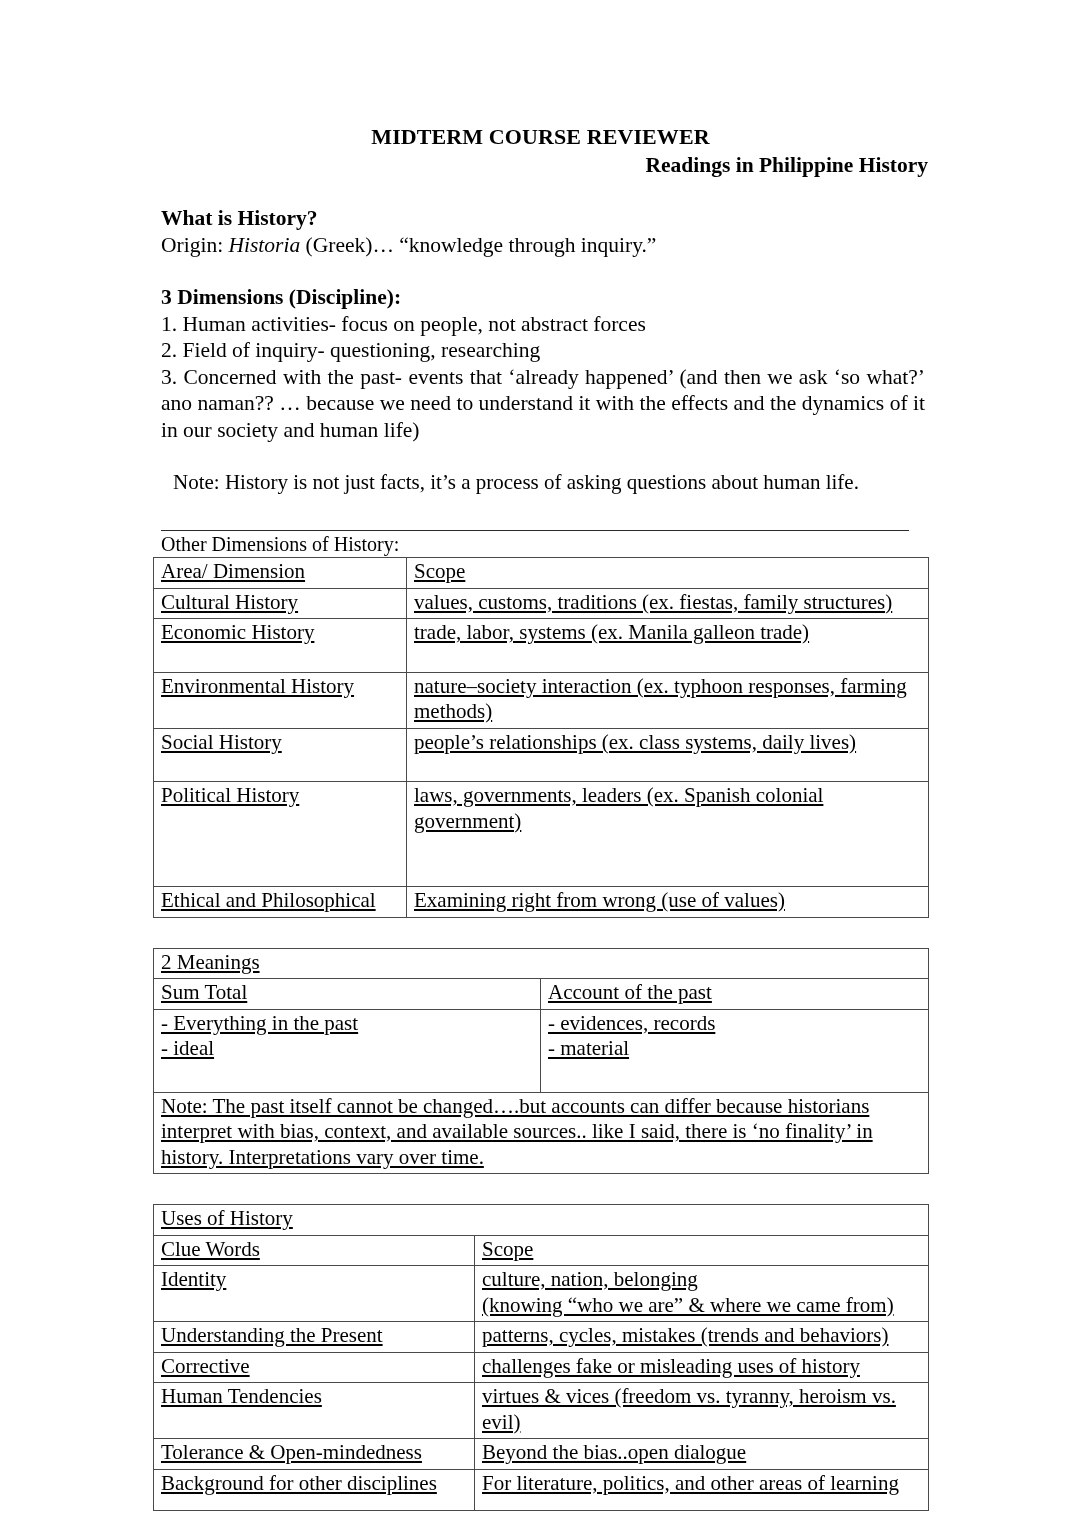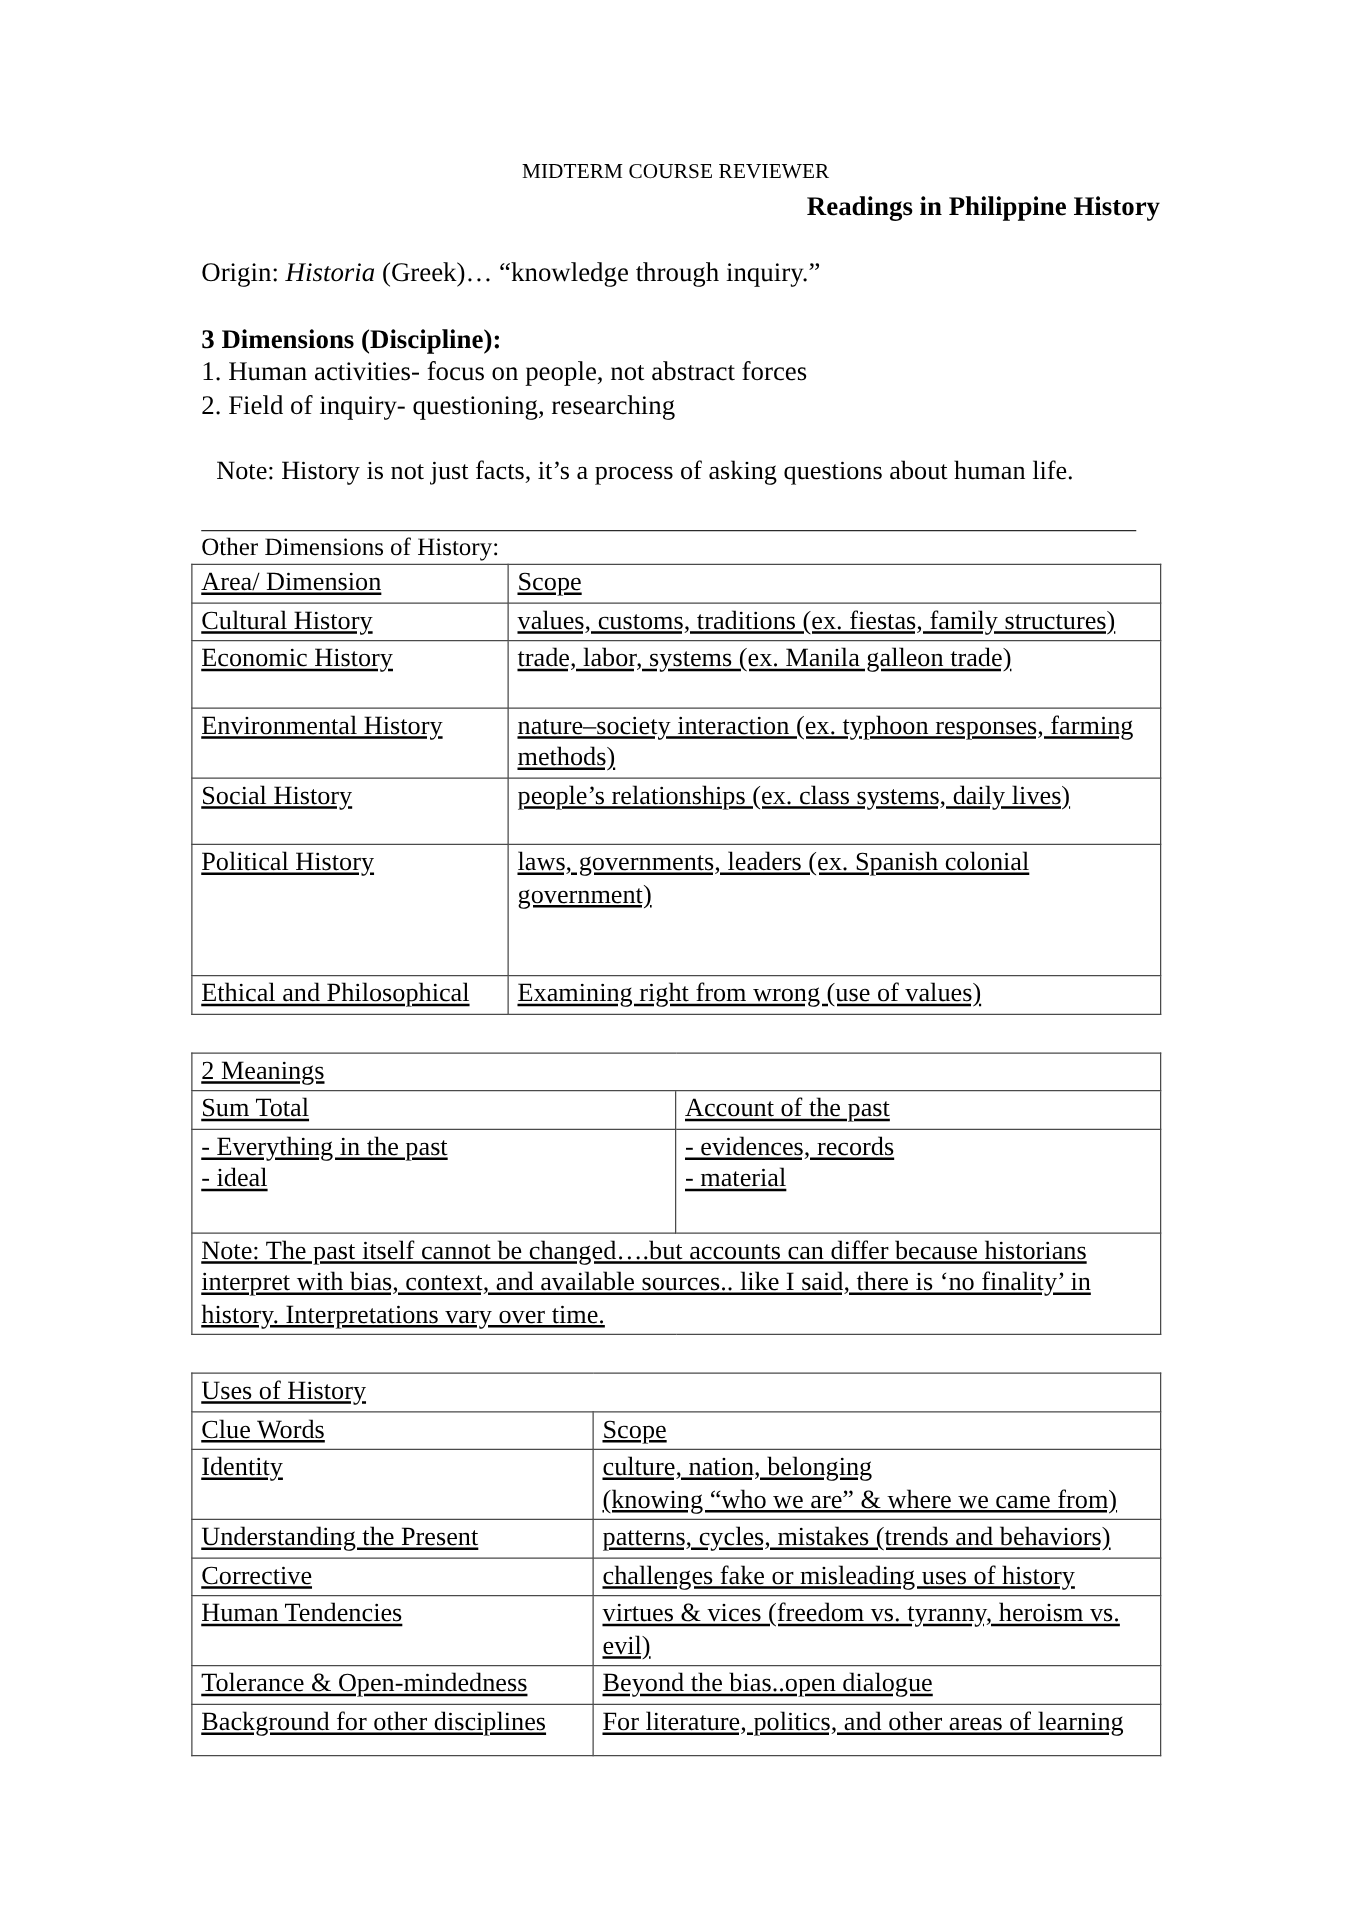--- a/index.html
+++ b/index.html
@@ -25,22 +25,22 @@
   .content {
     position: absolute;
     left: 153px;
     top: 122px;
     width: 775px;
   }
 
   
   .doc-title {
     text-align: center;
-    font-weight: normal;
-    font-size: 17px;
+    font-weight: bold;
+    font-size: 22px;
     line-height: 29px;
     letter-spacing: 0.1px;
   }
   .doc-subtitle {
     text-align: right;
     font-weight: bold;
     font-size: 21.5px;
     line-height: 28px;
   }
 
@@ -128,27 +128,29 @@
 </head>
 <body>
 
 <div class="page">
   <div class="content">
 
     <div class="doc-title">MIDTERM COURSE REVIEWER</div>
     <div class="doc-subtitle">Readings in Philippine History</div>
 
     <div class="section">
+      <div class="heading">What is History?</div>
       <div class="line"><span>Origin: </span><span class="ital">Historia</span><span> (Greek)… “knowledge through inquiry.”</span></div>
     </div>
 
     <div class="section">
       <div class="heading">3 Dimensions (Discipline):</div>
       <div class="line"><span>1. </span><span class="bold">Human activities</span><span>- focus on people, not abstract forces</span></div>
       <div class="line"><span>2. </span><span class="bold">Field of inquiry</span><span>- questioning, researching</span></div>
+      <div class="line justified">3. Concerned with the past- events that ‘already happened’ (and then we ask ‘so what?’ ano naman?? … because we need to understand it with the effects and the dynamics of it in our society and human life)</div>
     </div>
 
     <div class="section">
       <div class="note-line"><span>Note: History is </span><span class="bold">not just facts,</span><span> it’s a </span><span class="bold">process of asking questions</span><span> about human life.</span></div>
     </div>
 
     <div class="gap-22"></div>
     <hr class="rule">
 
     <div class="caption">Other Dimensions of History:</div>

